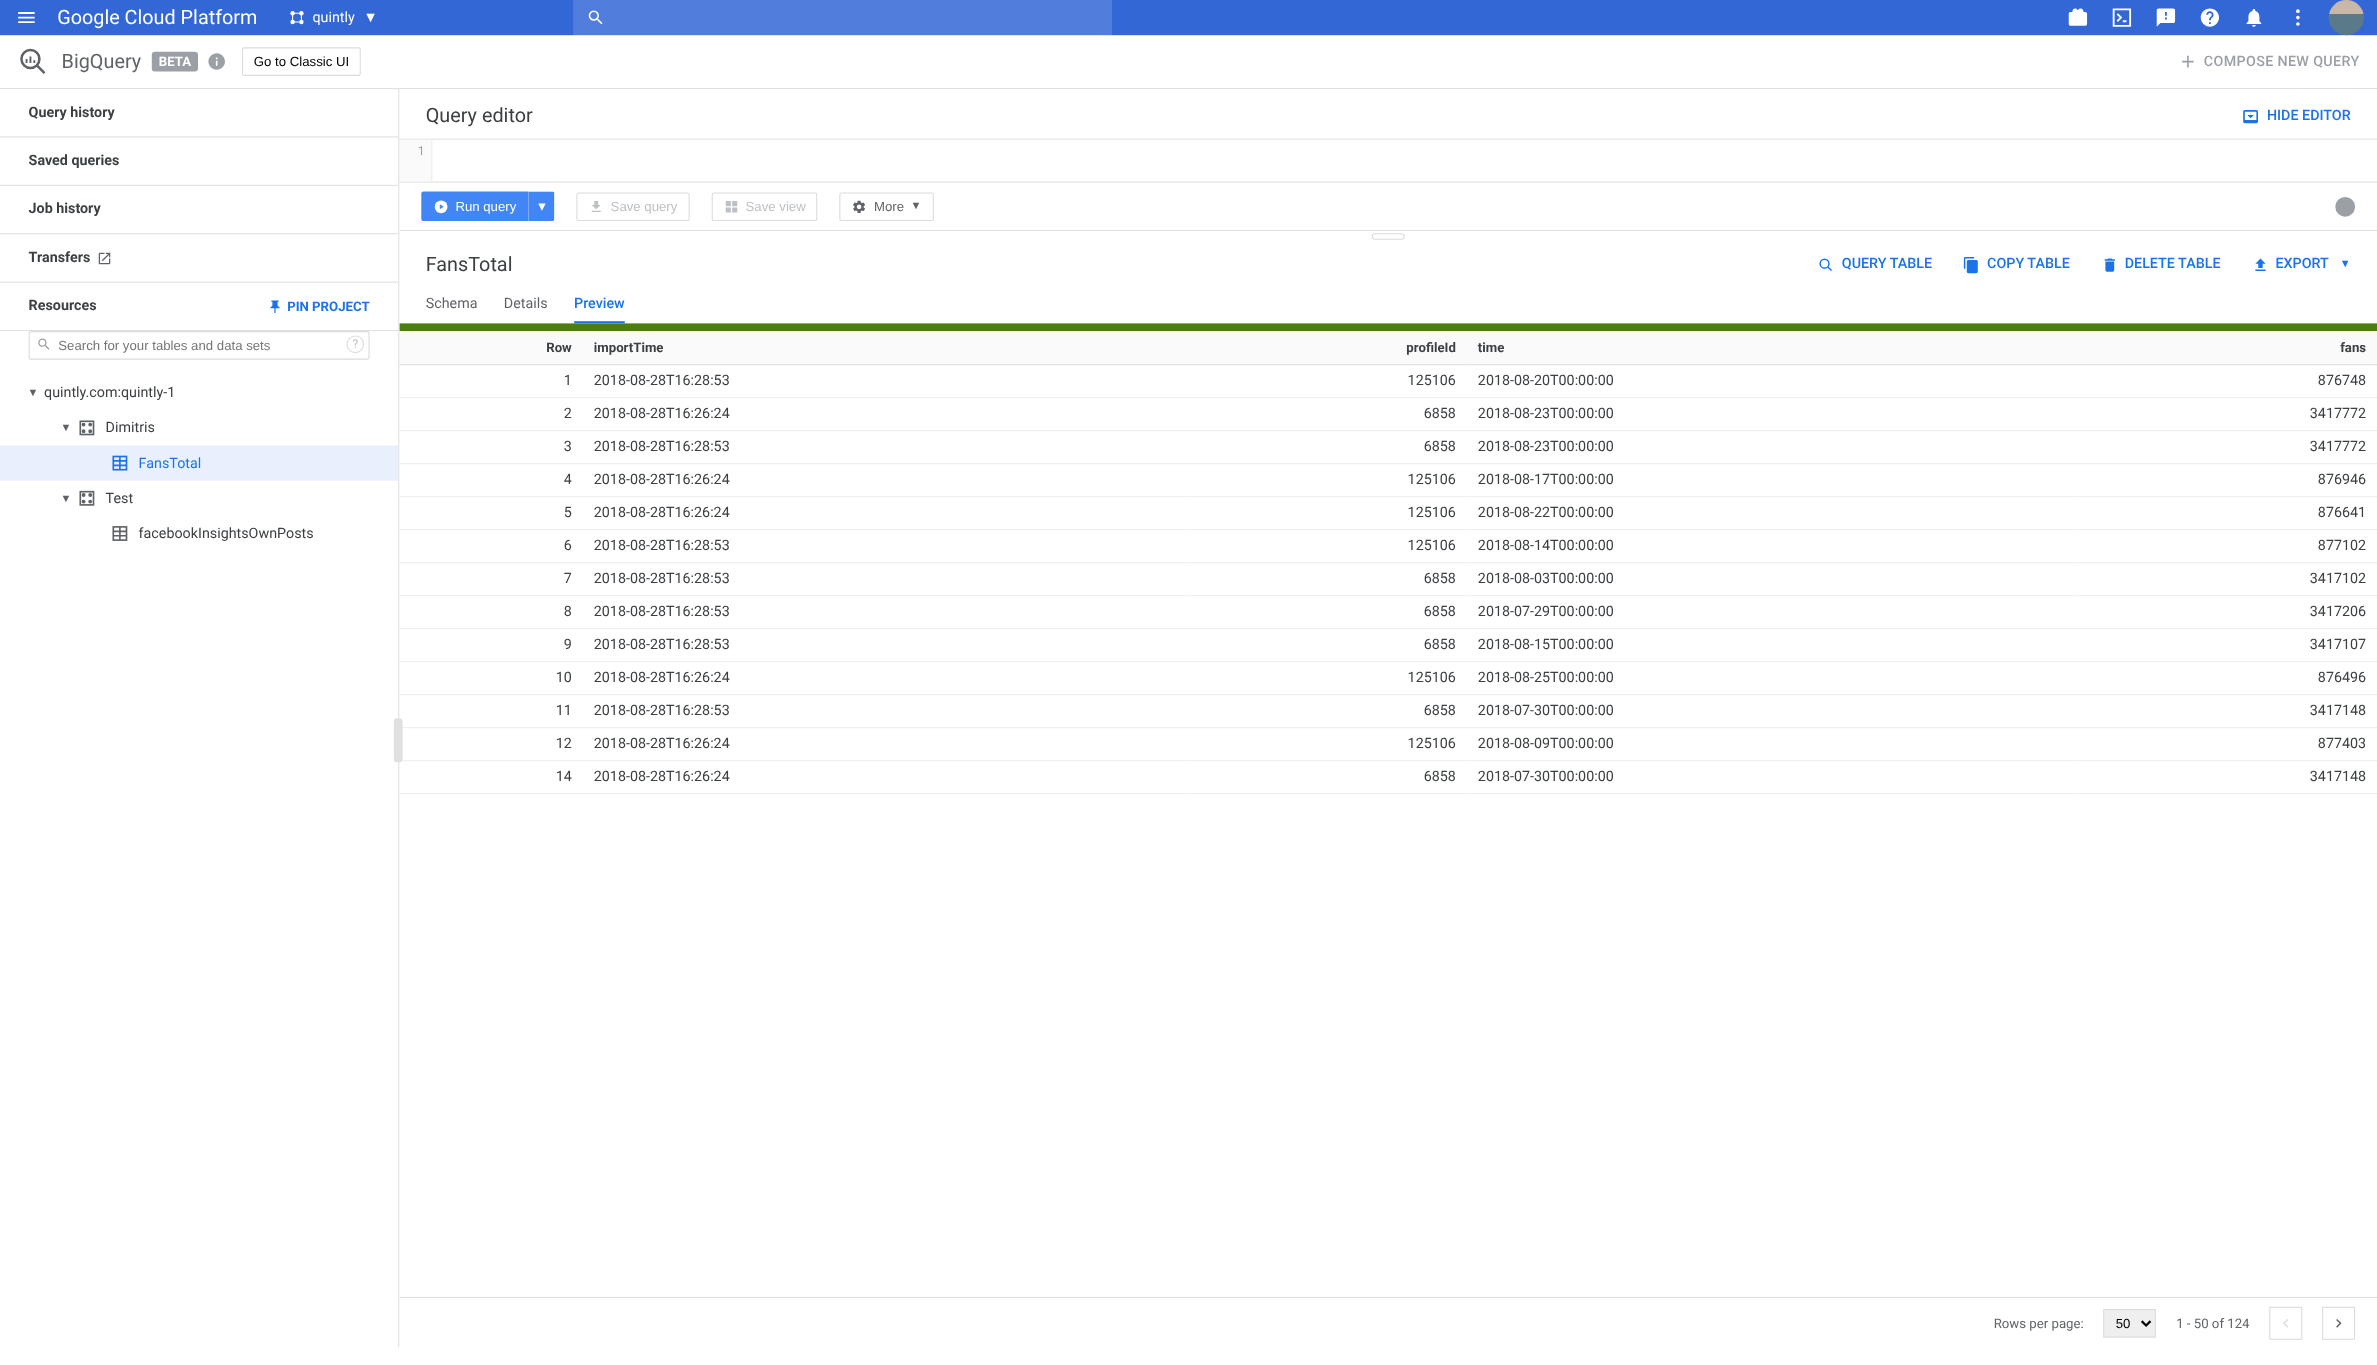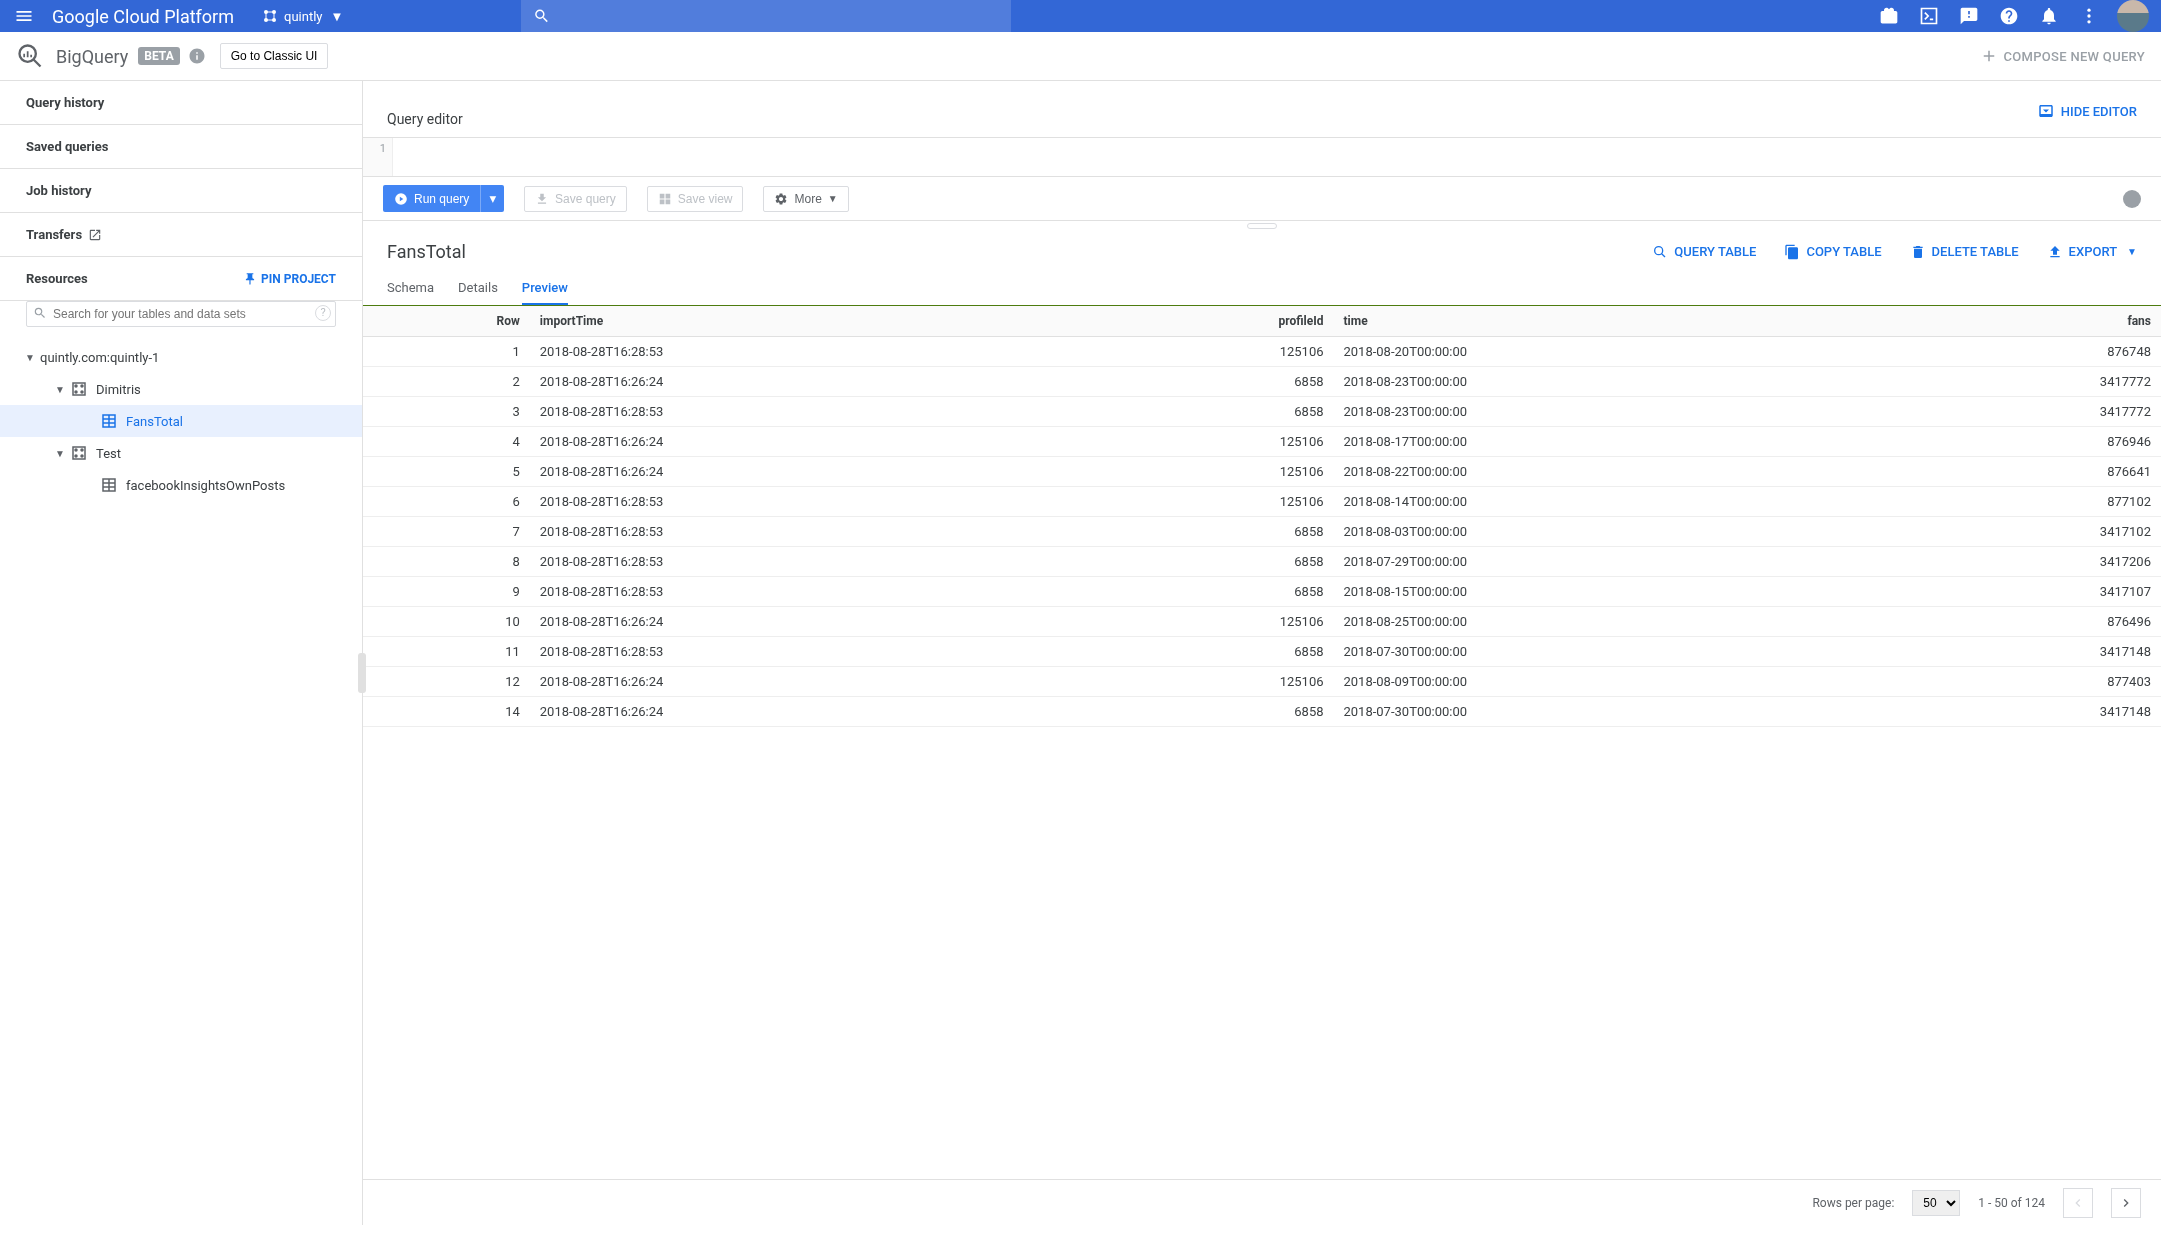--- a/index.html
+++ b/index.html
@@ -35,42 +35,42 @@
 .search-box .hicon2 { position: absolute; right: 5px; top: 4px; color: #bdc1c6; border:1px solid #dadce0; border-radius:50%; width:16px; height:16px; font-size:11px; text-align:center; line-height:14px;}
 .tree { padding: 4px 0; overflow-y: auto; font-size: 13px; }
 .tree-row { display: flex; align-items: center; height: 32px; cursor: pointer; color: #3c4043; }
 .tree-row.selected { background: #e8f0fe; color: #1a73e8; }
 .tree-arrow { width: 20px; text-align: center; color: #5f6368; font-size: 10px; }
 .tree-icon { width: 18px; height: 18px; margin-right: 8px; display:flex; align-items:center; justify-content:center; }
 .drag-handle { position: absolute; right: -4px; top: 50%; width: 8px; height: 40px; background: #e0e0e0; border-radius: 3px; cursor: ew-resize; }
 
 .content { flex: 1; display: flex; flex-direction: column; overflow: hidden; }
 .qe-header { display: flex; align-items: center; padding: 14px 24px 10px; }
-.qe-title { font-size: 14px; color: #3c4043; flex: 1; margin-top: 16px; }
+.qe-title { font-size: 18px; color: #3c4043; flex: 1; }
 .hide-editor { color: #1a73e8; font-weight: 500; font-size: 13px; display: flex; align-items: center; cursor: pointer; }
 .editor-area { border-top: 1px solid #e0e0e0; border-bottom: 1px solid #e0e0e0; display: flex; height: 40px; background: #fff; }
 .editor-gutter { width: 30px; border-right: 1px solid #eee; text-align: right; padding: 4px 6px; color: #9aa0a6; font-size: 11px; background: #fafafa; }
 .editor-text { flex: 1; padding: 4px 8px; }
 
 .toolbar { display: flex; align-items: center; padding: 8px 20px; gap: 20px; border-bottom: 1px solid #e0e0e0; position: relative; }
 .run-split { display: flex; }
 .run-btn { background: #4285f4; color: #fff; border: none; padding: 6px 11px; font-size: 12px; display: flex; align-items: center; cursor: pointer; border-radius: 2px 0 0 2px; }
 .run-drop { background: #4285f4; color: #fff; border: none; border-left: 1px solid rgba(255,255,255,0.3); padding: 6px 8px; cursor: pointer; border-radius: 0 2px 2px 0; }
 .tbtn { border: 1px solid #dadce0; background: #fff; padding: 5px 10px; font-size: 12px; display: flex; align-items: center; cursor: pointer; border-radius: 2px; color: #5f6368; gap:6px;}
 .tbtn.disabled { color: #bdc1c6; cursor: default; }
 .status-dot { position: absolute; right: 20px; width: 18px; height: 18px; border-radius: 50%; background: #9aa0a6; }
 .resize-h { height: 10px; display: flex; justify-content: center; align-items: center; }
 .resize-h .grip { width: 30px; height: 6px; border: 1px solid #dadce0; border-radius: 3px; background: #fff; cursor: ns-resize; }
 
 .table-header { display: flex; align-items: center; padding: 10px 24px; }
 .table-title { font-size: 18px; color: #3c4043; flex: 1; }
 .table-actions { display: flex; gap: 28px; align-items: center; }
 .taction { color: #1a73e8; font-weight: 500; font-size: 13px; display: flex; align-items: center; gap: 6px; cursor: pointer; }
 
-.tabs { display: flex; padding: 0 24px; border-bottom: 1px solid #4d7c0f; gap: 24px; }
+.tabs { display: flex; padding: 0 24px; border-bottom: 7px solid #4d7c0f; gap: 24px; }
 .tab { padding: 8px 0; font-size: 13px; color: #5f6368; cursor: pointer; border-bottom: 2px solid transparent; }
 .tab.active { color: #1a73e8; border-bottom-color: #1a73e8; font-weight: 500; }
 
 .data-table { flex: 1; overflow-y: auto; }
 table { border-collapse: collapse; width: 100%; }
 th { text-align: left; padding: 8px 10px; font-size: 12px; font-weight: 700; border-bottom: 1px solid #e0e0e0; background: #fafafa; color: #3c4043; }
 td { padding: 7px 10px; font-size: 13px; border-bottom: 1px solid #eee; color: #3c4043; }
 th.num, td.num { text-align: right; }
 
 .footer { height: 46px; border-top: 1px solid #e0e0e0; display: flex; align-items: center; justify-content: flex-end; padding: 0 20px; gap: 18px; font-size: 12px; color: #5f6368; }

